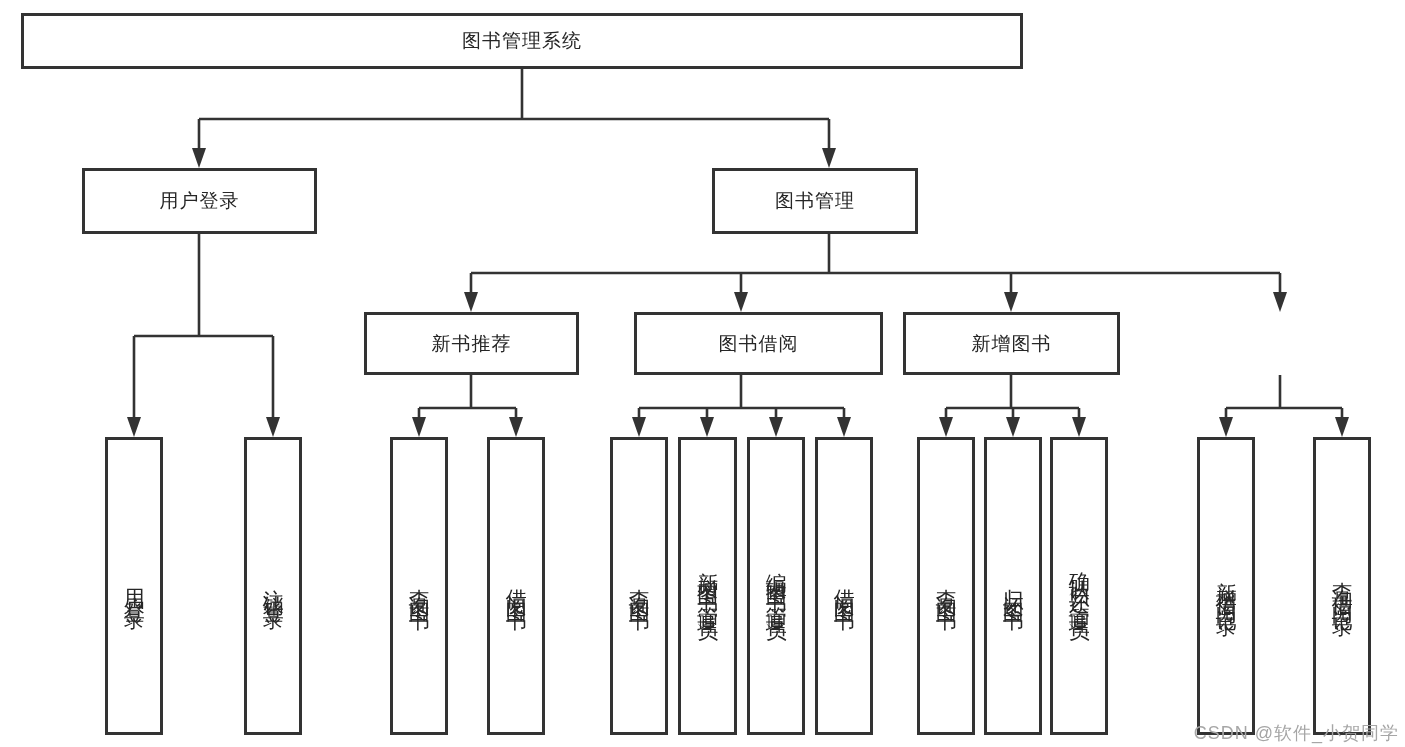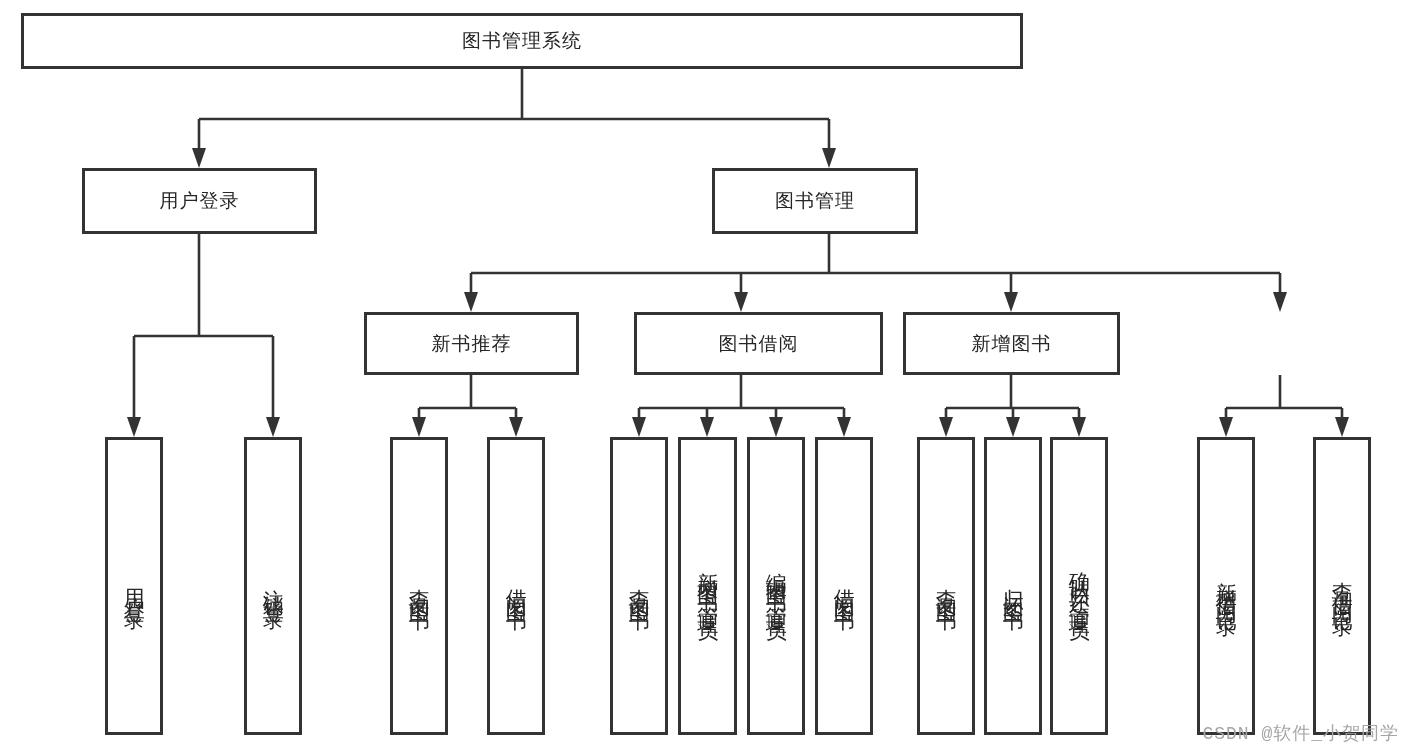--- a/index.html
+++ b/index.html
@@ -17,21 +17,21 @@
     text-align:center;line-height:1.25;
   }
   .h{font-size:19px;letter-spacing:1px;}
   .v{
     writing-mode:vertical-rl;text-orientation:mixed;
     font-size:21px;letter-spacing:7px;
   }
   .wm{
     position:absolute;right:6px;bottom:2px;z-index:6;
     font-size:18px;letter-spacing:1px;color:var(--wm,#a6a6a6);
-    font-family:Liberation Mono, monospace;white-space:nowrap;
+    font-family:Liberation Sans, sans-serif;white-space:nowrap;
   }
 </style>
 </head>
 <body>
 
 <div class="stage">
 
   <svg class="wires" width="1405" height="747" viewBox="0 0 1405 747" aria-hidden="true">
     <path d="
       M522,69 V119 M199,119 H829 M199,119 V150 M829,119 V150

